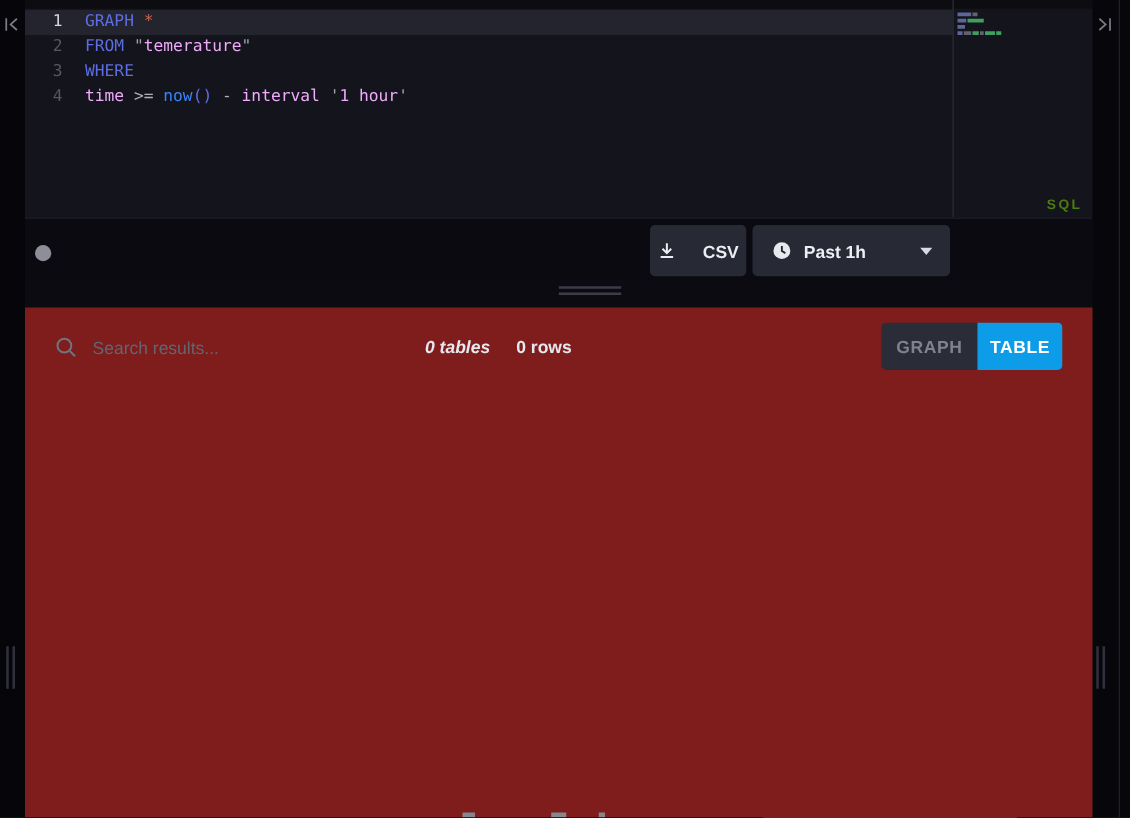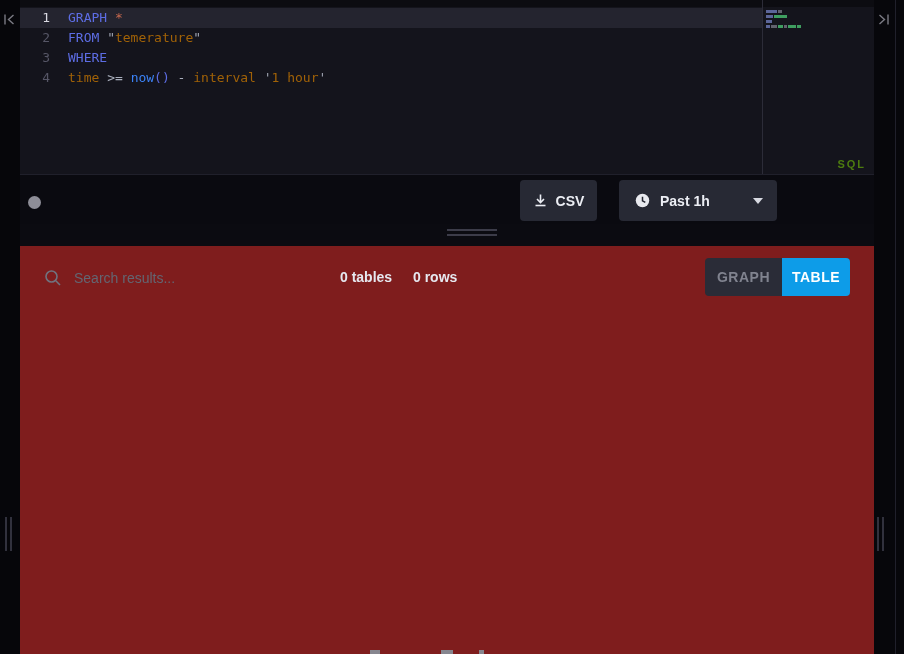--- a/index.html
+++ b/index.html
@@ -24,62 +24,62 @@
   .active-line{position:absolute;left:0;top:8px;width:742px;height:20px;background:#24242f;}
   .gutter{position:absolute;left:0;top:8px;width:30px;text-align:right;
           font-family:"DejaVu Sans Mono",monospace;font-size:13px;color:#565666;}
   .gutter .ln{height:20px;line-height:20px;}
   .gutter .ln.active{color:#d9d9e2;}
   .code{position:absolute;left:48px;top:8px;font-family:"DejaVu Sans Mono",monospace;
         font-size:13px;color:#b9bcc8;}
   .code .cl{height:20px;line-height:20px;white-space:pre;}
   .tk-kw{color:#5d6de4;}
   .tk-op{color:#c8694f;}
-  .tk-str{color:#a16207;}
+  .tk-str{color:#f0abfc;}
   .tk-q{color:#9ea3b0;}
   .tk-id{color:#3b82f6;}
   .tk-pl{color:#aab0bd;}
   .editor-divider{position:absolute;left:742px;top:0;width:1px;height:174px;background:#2c2c38;}
   .minimap{position:absolute;left:746px;top:10px;width:60px;}
   .mm-row{height:3px;margin-bottom:2px;white-space:nowrap;font-size:0;}
   .mm-seg{display:inline-block;height:3px;margin-right:1px;vertical-align:top;}
   .mm-blue{background:#5c6699;}
   .mm-green{background:#3f9e60;}
   .mm-grey{background:#62626e;}
   .lang-label{position:absolute;right:8px;bottom:4px;font-size:11px;font-weight:bold;
               letter-spacing:2px;color:#4d7c0f;}
   
   .toolbar{position:absolute;left:20px;top:174px;width:854px;height:50px;background:#0a0a10;
            border-top:1px solid #20202b;box-sizing:border-box;}
   .status-dot{position:absolute;left:8px;top:21px;width:13px;height:13px;border-radius:50%;
               background:#8e8e98;}
   .btn{position:absolute;top:5px;height:41px;display:flex;align-items:center;justify-content:center;
        gap:8px;border:none;border-radius:4px;color:#eceef4;font-family:"Liberation Sans",sans-serif;
        font-size:14px;font-weight:bold;cursor:pointer;box-sizing:border-box;}
-  .btn-dark{background:#272934;}
+  .btn-dark{background:#272934;justify-content:space-between;}
   .btn-csv{left:500px;width:77px;}
-  .btn-range{left:582px;width:158px;justify-content:flex-start;padding-left:16px;gap:10px;margin-left:17px;}
+  .btn-range{left:582px;width:158px;justify-content:flex-start;padding-left:16px;gap:10px;}
   .btn-range .caret{position:absolute;right:14px;top:18px;}
   .btn-run{left:745px;width:101px;letter-spacing:1px;
            background:linear-gradient(105deg,#1ea2e6 0%,#4c49e0 100%);}
   
   .splitter{position:absolute;left:20px;top:224px;width:854px;height:22px;background:#0b0b11;
             cursor:row-resize;}
   .h-grip{position:absolute;left:427px;top:5px;}
   .h-grip i{display:block;width:50px;height:2px;background:#3c3c49;margin-bottom:3px;}
   
   .results{position:absolute;left:20px;top:246px;width:886px;height:408px;background:#7f1d1d;}
   .search-icon{position:absolute;left:24px;top:23px;}
   .search-input{position:absolute;left:52px;top:16px;width:220px;height:30px;background:transparent;
                 border:none;outline:none;color:#c7cad4;font-size:14px;
                 font-family:"Liberation Sans",sans-serif;}
   .search-input::placeholder{color:#636672;opacity:1;}
   .count{position:absolute;top:16px;height:30px;line-height:30px;font-size:14px;font-weight:bold;
          color:#e6e8ef;}
-  .count-tables{left:320px;}
+  .count-tables{left:320px;font-style:italic;}
   .count-rows{left:393px;}
   .segmented{position:absolute;left:685px;top:12px;height:38px;display:flex;border-radius:4px;
              overflow:hidden;}
   .seg-btn{height:38px;border:none;font-family:"Liberation Sans",sans-serif;font-size:14px;
            font-weight:bold;letter-spacing:.5px;cursor:pointer;}
   .seg-table{width:68px;background:#0d9ce8;color:#ffffff;}
   .seg-graph{width:77px;background:#2a2c37;color:#80838f;}
   .clip-mark{position:absolute;top:404px;height:4px;background:#86868f;}
   .clip-1{left:350px;width:10px;}
   .clip-2{left:421px;width:12px;}

